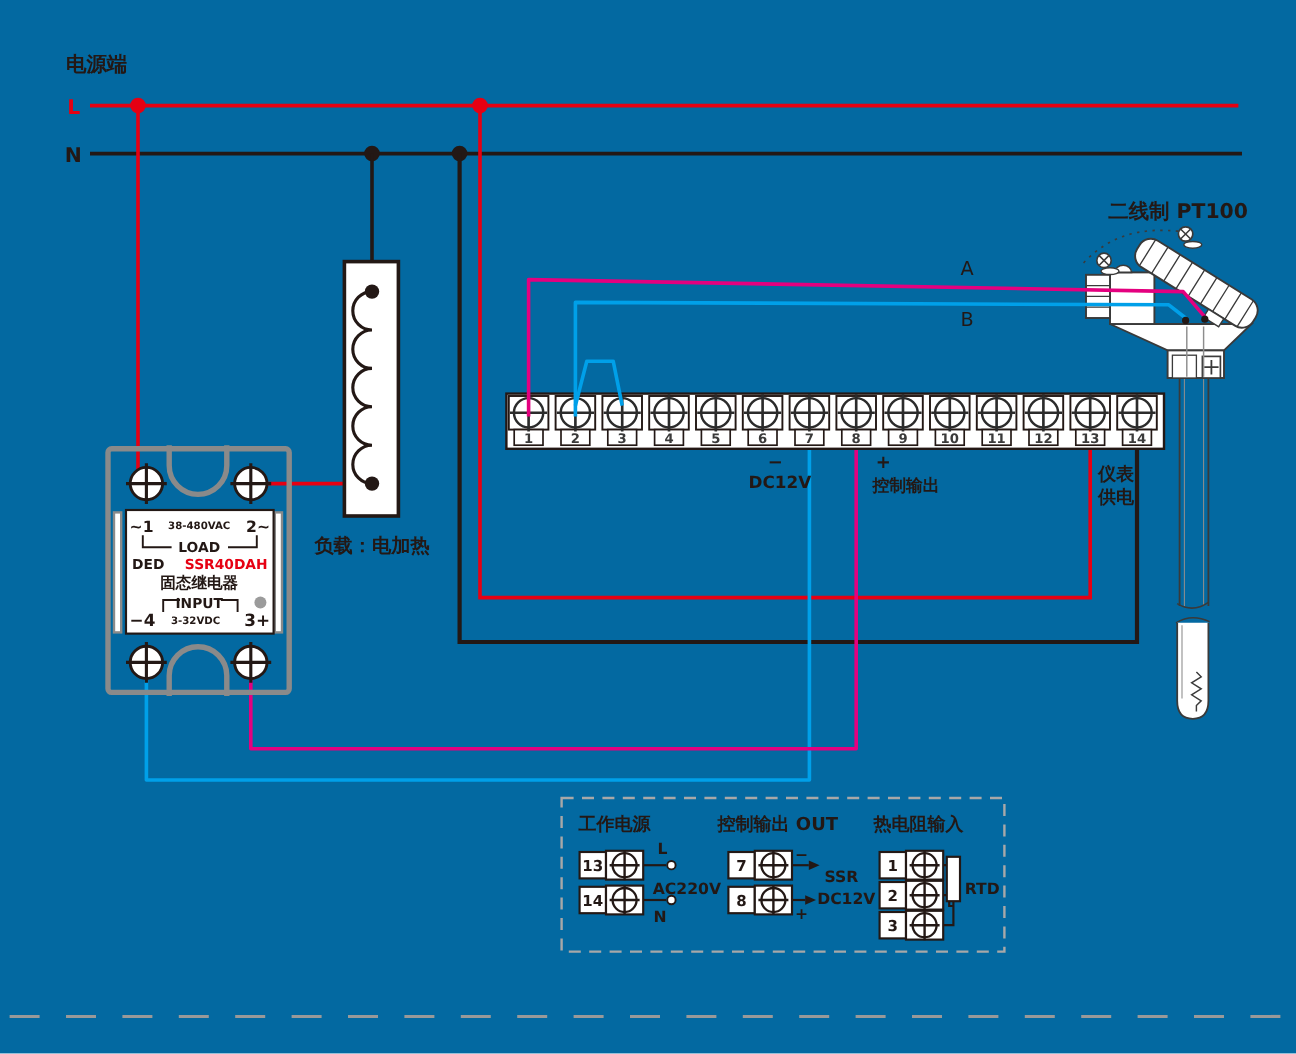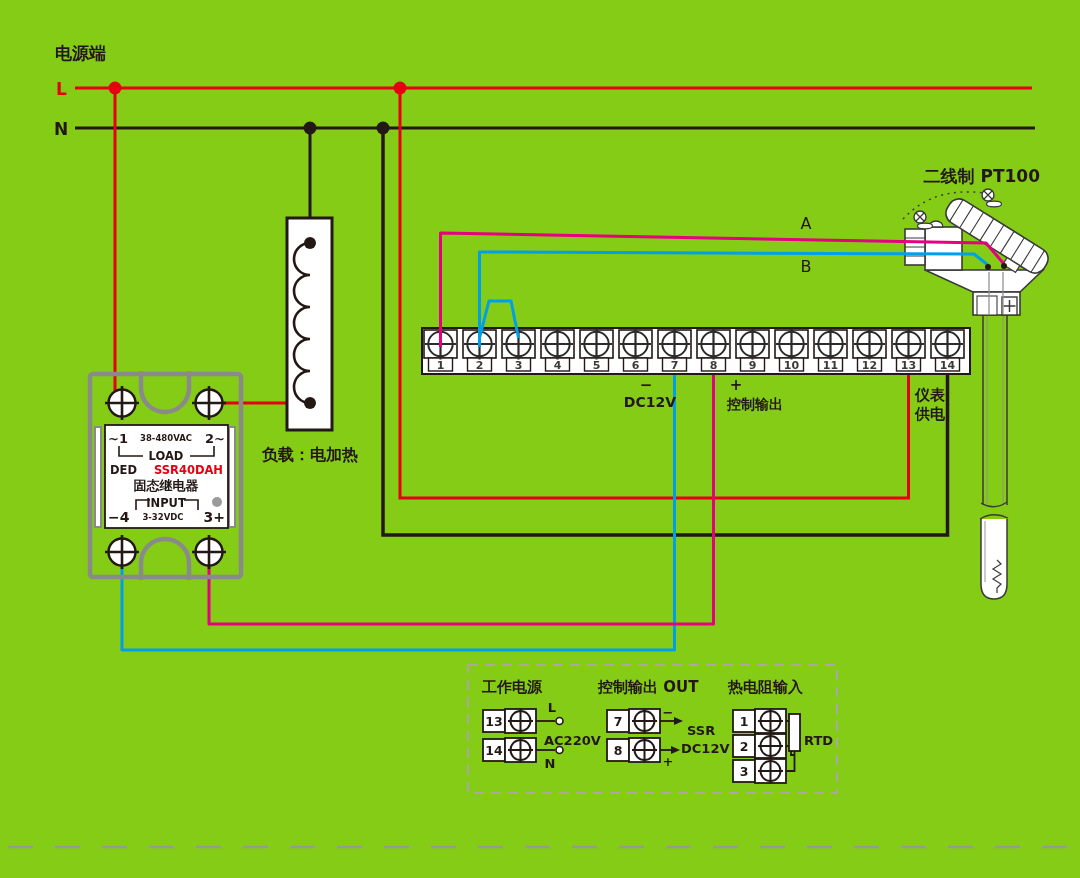--- a/index.html
+++ b/index.html
@@ -1,20 +1,20 @@
 <!DOCTYPE html>
 <html style="--line-red: #e60012; --wire-magenta: #e4007f; --wire-blue: #00a0e9; --line-black: #231815; --ssr-gray: #8a8a8a; --dash-gray: #9b9b9b;"><head>
 <meta charset="utf-8">
 <style>
   :root{
     --line-red:#e60012; --wire-magenta:#e4007f; --wire-blue:#00a0e9;
     --line-black:#231815; --ssr-gray:#8a8a8a; --dash-gray:#9b9b9b;
   }
   html,body{margin:0;padding:0;background:#ffffff;}
-  .stage{position:relative;width:1080px;height:878px;background:#84cc16;overflow:hidden;
+  .stage{position:relative;width:1080px;height:878px;background:#0369a1;overflow:hidden;
          font-family:"DejaVu Sans","Liberation Sans",sans-serif;}
   svg{position:absolute;left:0;top:0;}
   text{fill:var(--line-black);}
   
   .ln-red{stroke:var(--line-red);stroke-width:3;fill:none;}
   .ln-black{stroke:var(--line-black);stroke-width:3;fill:none;}
   .ln-black-thick{stroke:var(--line-black);stroke-width:3.5;fill:none;}
   .w-blue{stroke:var(--wire-blue);stroke-width:3;fill:none;stroke-linejoin:round;}
   .w-mag{stroke:var(--wire-magenta);stroke-width:3;fill:none;stroke-linejoin:round;}
   .dot-red{fill:var(--line-red);}

